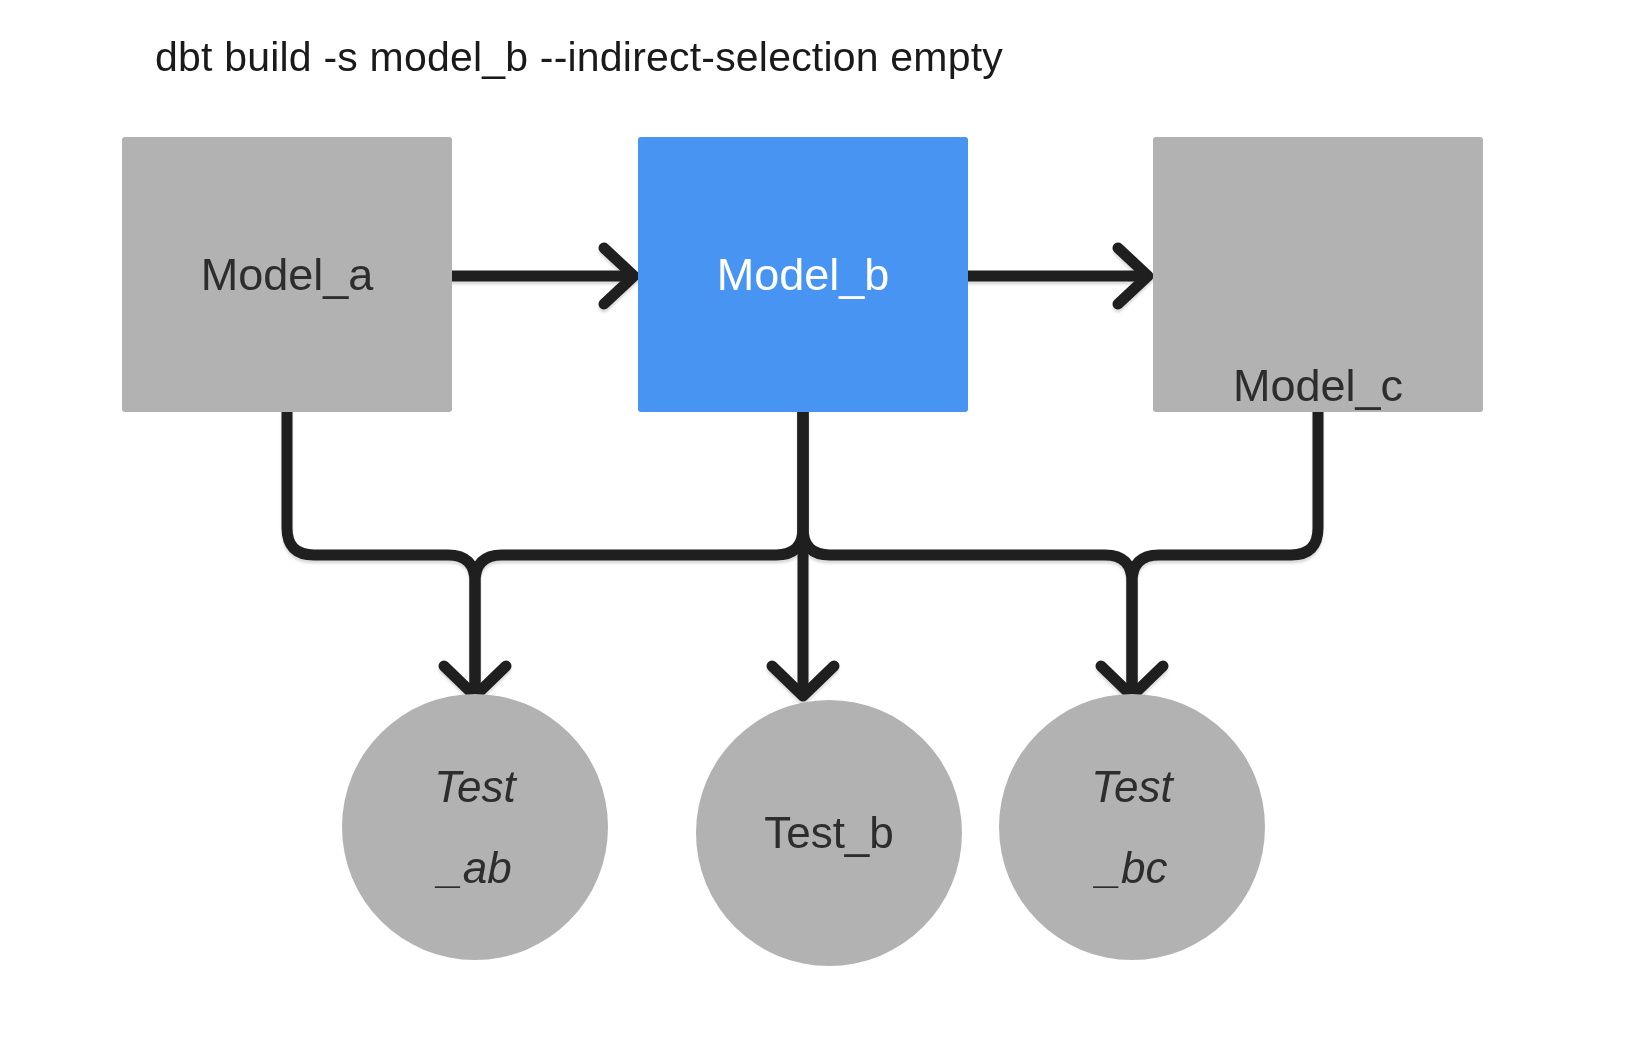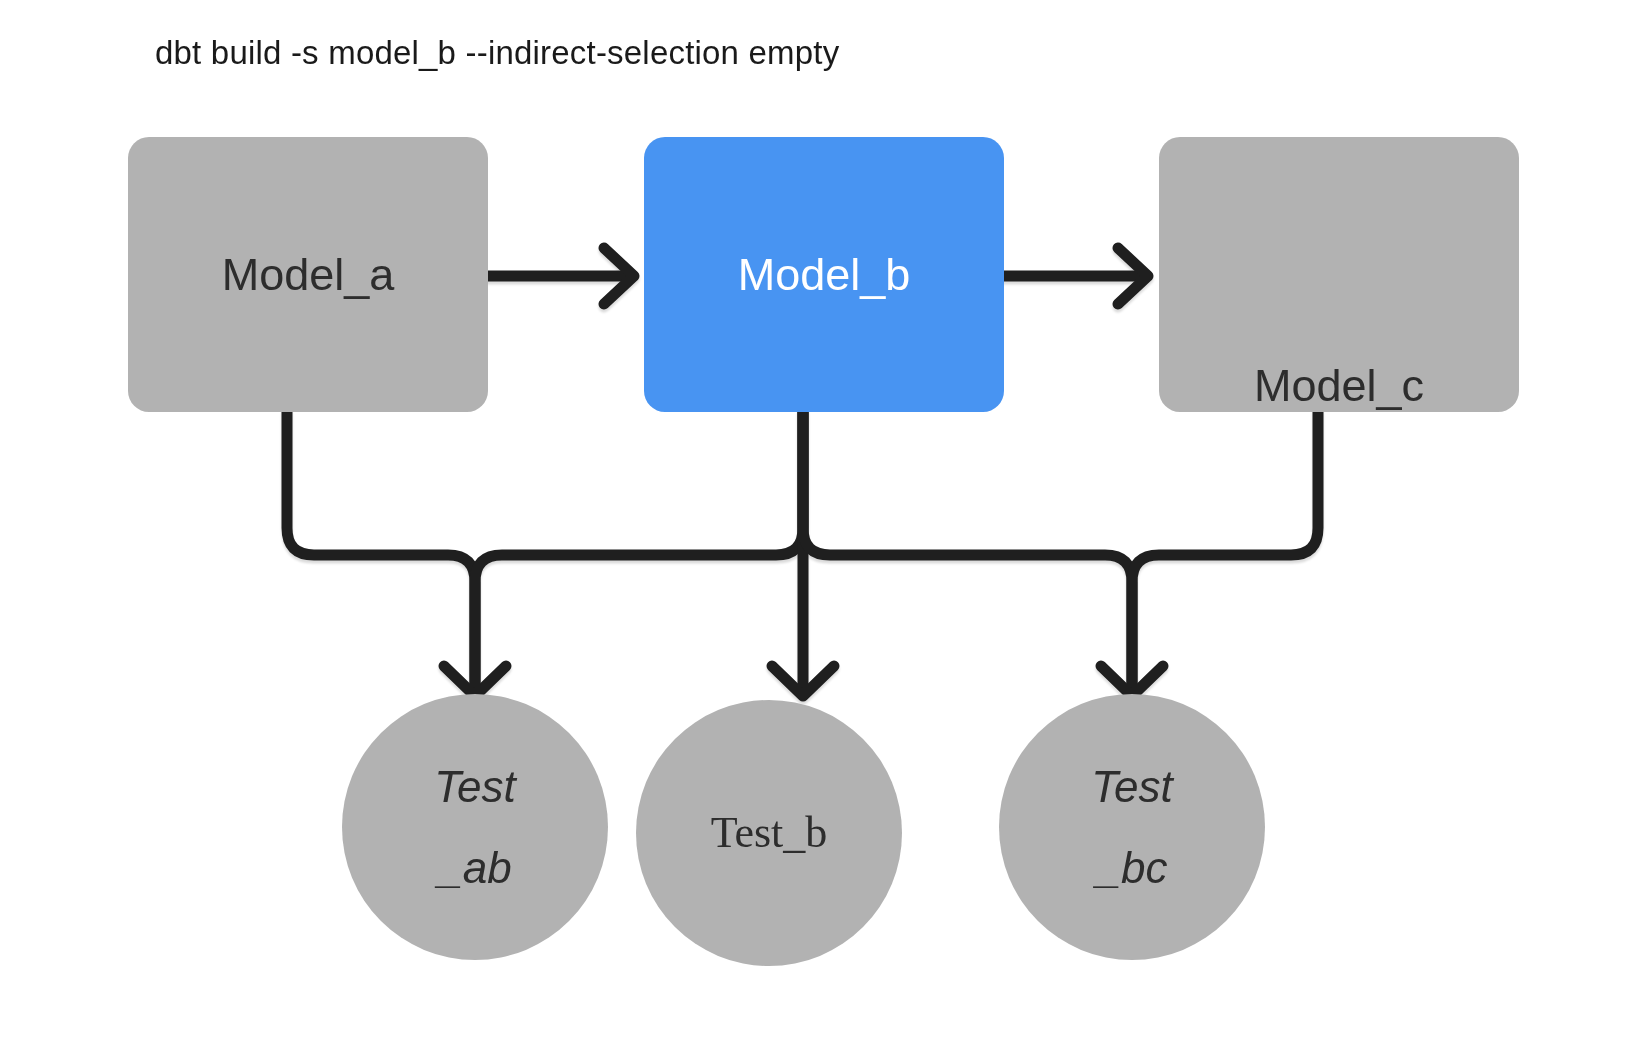--- a/index.html
+++ b/index.html
@@ -13,46 +13,46 @@
   }
   *{margin:0;padding:0;box-sizing:border-box;}
   html,body{width:1630px;height:1060px;background:var(--c-bg);overflow:hidden;}
   .canvas{
     position:relative;width:1630px;height:1060px;
     font-family:"Liberation Sans", sans-serif;
     background:var(--c-bg);
   }
   .title{
     position:absolute;left:155px;top:34px;
-    font-size:33px;font-weight:500;color:var(--c-title);
+    font-size:41px;font-weight:500;color:var(--c-title);
     letter-spacing:0.2px;white-space:nowrap;
   }
   .edges-svg{position:absolute;left:0;top:0;
     filter:drop-shadow(0 3px 1px rgba(0,0,0,0.14));}
   .edge{stroke:var(--c-edge);stroke-width:11;fill:none;
     stroke-linecap:round;stroke-linejoin:round;}
   .model-box{
-    position:absolute;top:137px;width:360px;height:275px;
-    border-radius:21px;background:var(--c-node-gray);
+    position:absolute;top:137px;width:330px;height:275px;
+    border-radius:3px;background:var(--c-node-gray);
     display:flex;align-items:center;justify-content:center;
-    font-size:45px;color:var(--c-label-dark);margin-left:6px;
+    font-size:45px;color:var(--c-label-dark);
   }
   .model-box.selected{background:var(--c-node-blue);color:var(--c-label-light);}
   #model-a{left:122px;}
   #model-b{left:638px;}
   #model-c{left:1153px;align-items:flex-end;}
   .test-circle{
     position:absolute;top:700px;width:266px;height:266px;
     border-radius:50%;background:var(--c-node-gray);
     display:flex;flex-direction:column;align-items:center;justify-content:center;
     font-size:44px;color:var(--c-label-dark);line-height:1.85;
     text-align:center;
   }
   #test-ab{left:342px;}
-  #test-b{left:636px;font-family:Liberation Serif, serif;}
+  #test-b{left:696px;}
   #test-bc{left:999px;}
   .two-line{transform:translateY(-6px);font-style:italic;}
 </style>
 </head>
 <body>
 
 <div class="canvas">
 
   <div class="title">dbt build -s model_b --indirect-selection empty</div>
 

